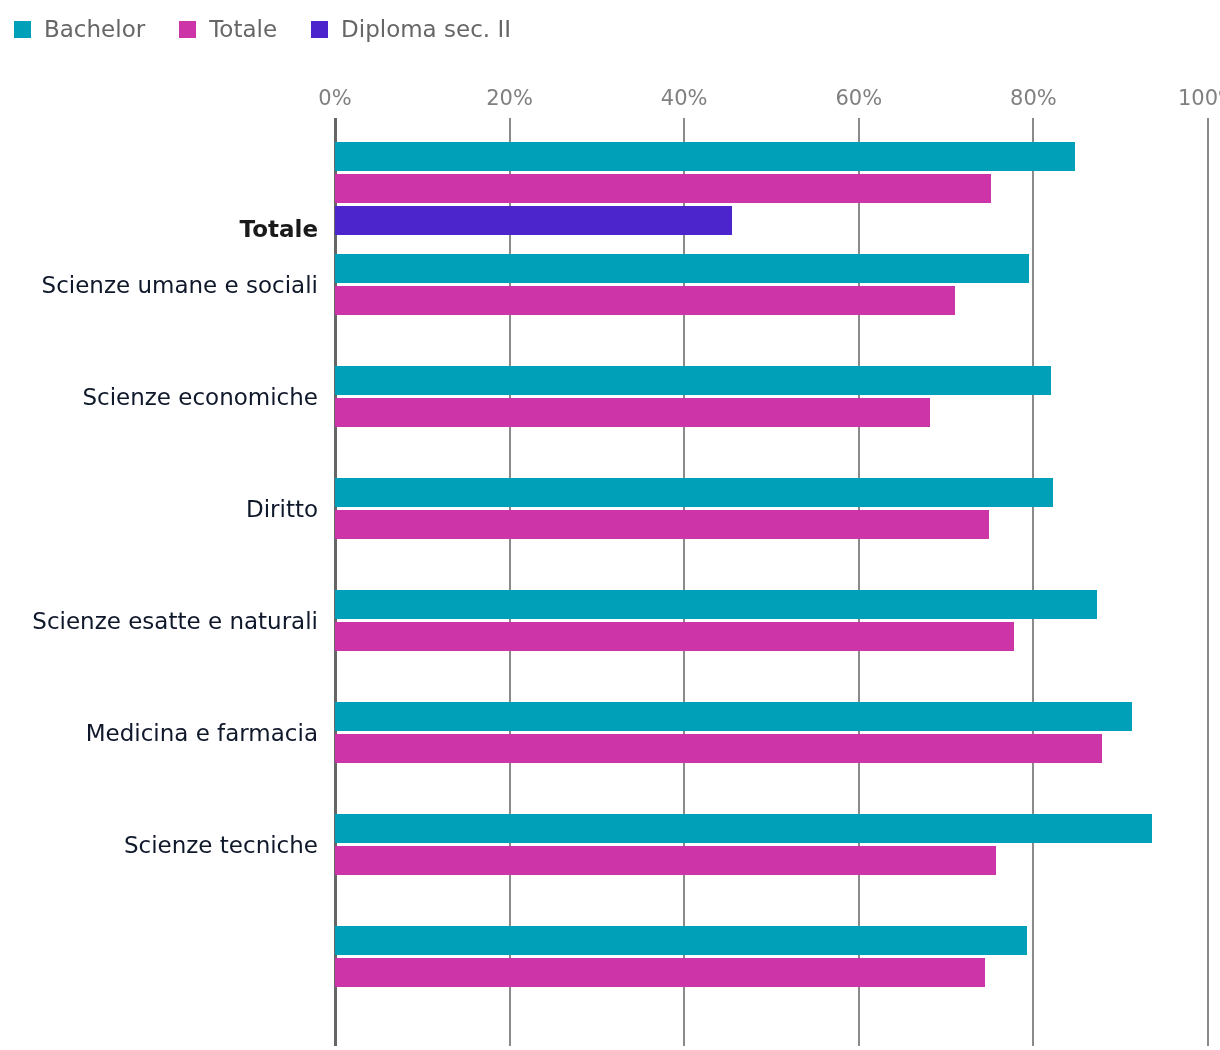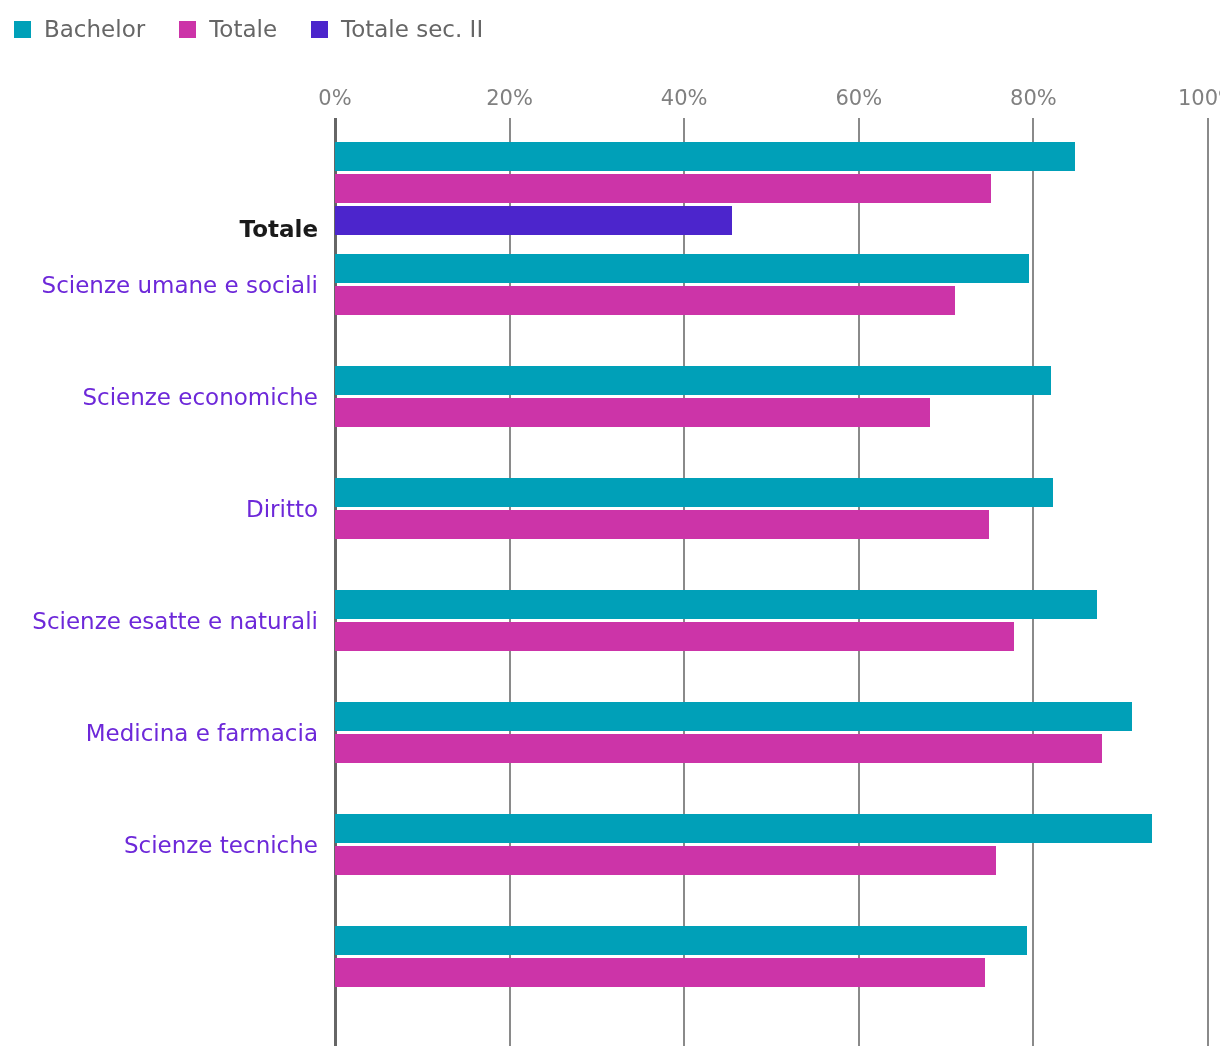--- a/index.html
+++ b/index.html
@@ -70,21 +70,21 @@
   .gridline.axis-zero {
     background: #666666;
     width: 3px;
   }
 
   
   .cat-label {
     position: absolute;
     right: 902px;          
     font-size: 23px;
-    color: #6d28d9;
+    color: #0f172a;
     text-align: right;
     white-space: nowrap;
     line-height: 1;
     transform: translateY(-50%);
   }
   .cat-label.bold {
     font-weight: bold;
     color: #1a1a1a;
   }
 
@@ -100,21 +100,21 @@
     <div class="legend-item">
       <span class="legend-swatch" style="background: rgb(0, 160, 184);"></span>
       <span class="legend-label">Bachelor</span>
     </div>
     <div class="legend-item">
       <span class="legend-swatch" style="background: rgb(204, 52, 168);"></span>
       <span class="legend-label">Totale</span>
     </div>
     <div class="legend-item">
       <span class="legend-swatch" style="background: rgb(76, 37, 204);"></span>
-      <span class="legend-label">Totale sec. II</span>
+      <span class="legend-label">Diploma sec. II</span>
     </div>
   </div>
 
 <div id="plot">
     <div class="xtick-label" style="left: 335px; top: 88px;">0%</div>
     <div class="xtick-label" style="left: 509.6px; top: 88px;">20%</div>
     <div class="xtick-label" style="left: 684.2px; top: 88px;">40%</div>
     <div class="xtick-label" style="left: 858.8px; top: 88px;">60%</div>
     <div class="xtick-label" style="left: 1033.4px; top: 88px;">80%</div>
     <div class="xtick-label" style="left: 1208px; top: 88px;">100%</div>

